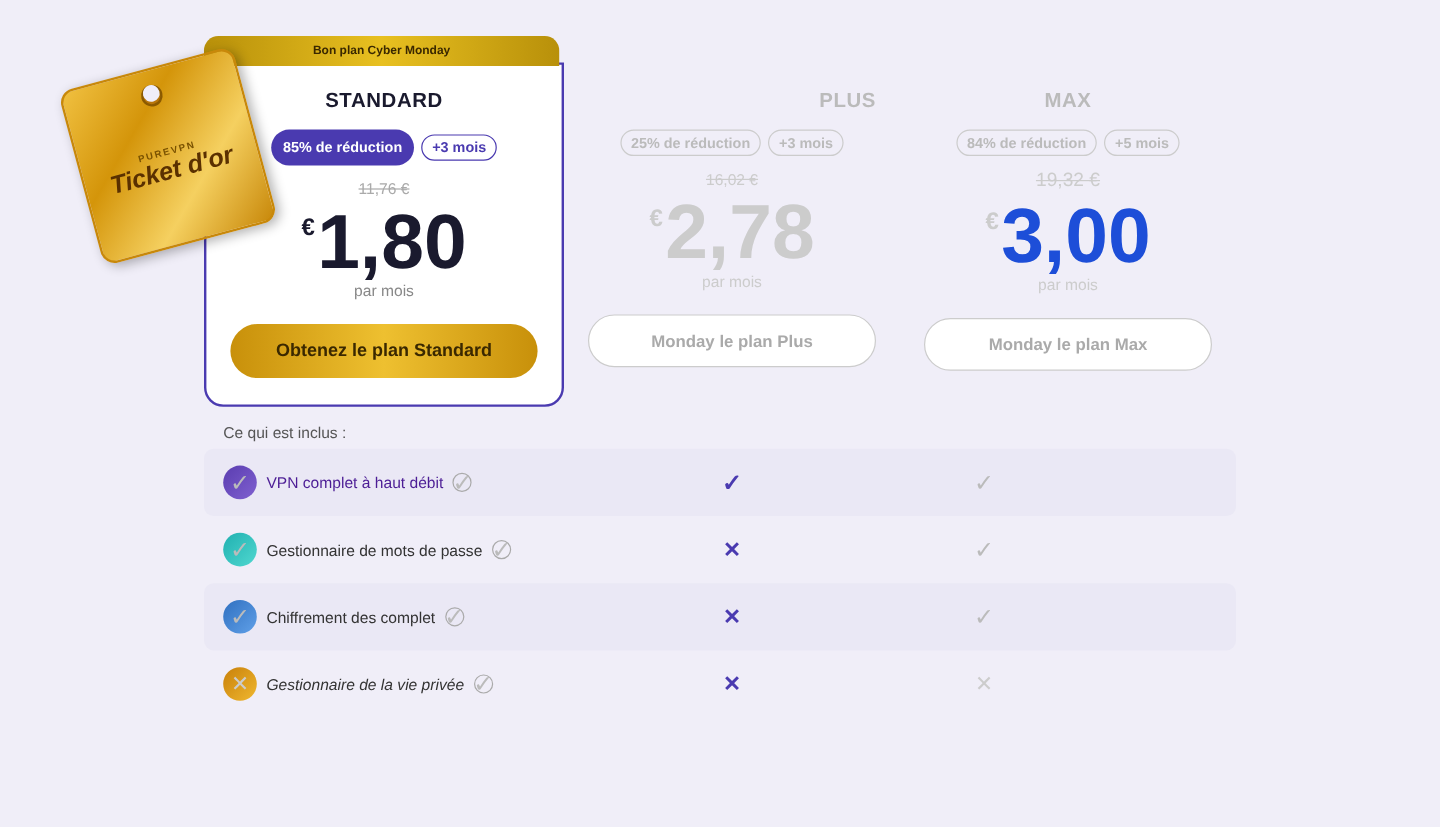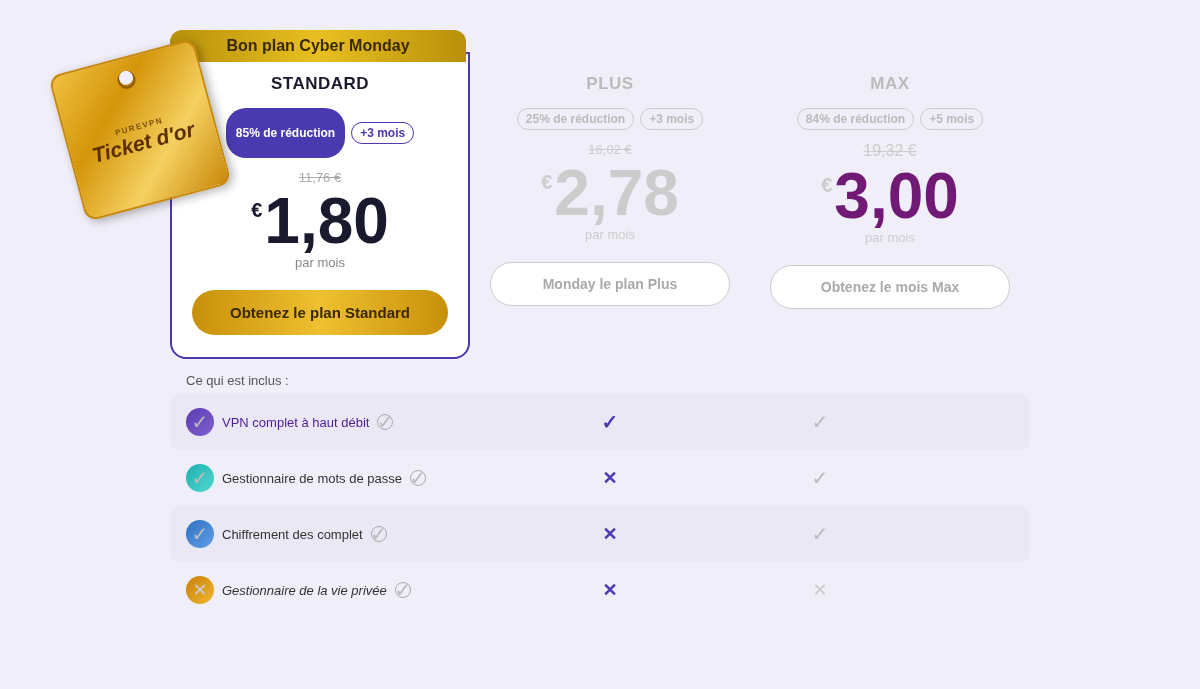--- a/index.html
+++ b/index.html
@@ -86,39 +86,39 @@
       <div style="font-size:8px;color:#7a5200;font-weight:700;letter-spacing:1.5px;text-transform:uppercase;margin-top:18px;">purevpn</div>
       <div style="font-size:21px;font-weight:900;color:#5a3000;text-align:center;font-style:italic;line-height:1.15;padding:0 10px;">Ticket d'or</div>
     </div>
   </div>
 
   <div style="display:flex;flex-direction:column;align-items:center;width:860px;margin-top:10px;">
 
     <div style="display:grid;grid-template-columns:300px 280px 280px;width:860px;position:relative;">
 
       <div style="position:relative;padding-top:22px;">
-        <div style="position:absolute;top:0;left:0;right:4px;background:linear-gradient(90deg,#b8900a,#e8c020,#b8900a);border-radius:12px 12px 0 0;padding:7px 12px;text-align:center;font-weight:700;font-size:16px;color:#3a2800;z-index:6;">Bon plan Cyber Monday</div>
+        <div style="position:absolute;top:0;left:0;right:4px;background:linear-gradient(90deg,#b8900a,#e8c020,#b8900a);border-radius:12px 12px 0 0;padding:7px 12px;text-align:center;font-weight:700;font-size:10px;color:#3a2800;z-index:6;">Bon plan Cyber Monday</div>
         <div style="background:white;border:2.5px solid #4a3ab0;border-radius:0 0 16px 16px;padding:20px 20px 22px;position:relative;z-index:5;">
           <div style="text-align:center;font-size:17px;font-weight:800;color:#1a1a2e;margin-bottom:14px;letter-spacing:0.5px;">STANDARD</div>
           <div style="display:flex;align-items:center;gap:6px;justify-content:center;margin-bottom:12px;">
-            <span style="background:#4a3ab0;color:white;border-radius:20px;padding:18px 10px;font-size:12px;font-weight:700;">85% de réduction</span>
+            <span style="background:#4a3ab0;color:white;border-radius:20px;padding:8px 10px;font-size:12px;font-weight:700;">85% de réduction</span>
             <span style="border:1.5px solid #4a3ab0;color:#4a3ab0;border-radius:20px;padding:3px 8px;font-size:12px;font-weight:600;">+3 mois</span>
           </div>
           <div style="text-align:center;font-size:13px;color:#aaa;text-decoration:line-through;margin-bottom:4px;">11,76 €</div>
           <div style="display:flex;align-items:flex-start;justify-content:center;margin-bottom:2px;">
             <span style="font-size:20px;font-weight:700;color:#1a1a2e;margin-top:10px;margin-right:2px;">€</span>
             <span style="font-size:64px;font-weight:700;color:#1a1a2e;line-height:1;">1,80</span>
           </div>
           <div style="text-align:center;font-size:13px;color:#888;margin-bottom:20px;">par mois</div>
           <button style="width:100%;background:linear-gradient(90deg,#c8900a,#eec030,#c8900a);border:none;border-radius:30px;padding:14px 20px;font-size:15px;font-weight:700;color:#3a2800;cursor:pointer;text-align:center;">Obtenez le plan Standard</button>
         </div>
       </div>
 
       <div style="padding:44px 20px 20px;">
-        <div style="text-align:center;font-size:17px;font-weight:800;color:#bbb;margin-bottom:14px;letter-spacing:0.5px;">PLUS</div>
+        <div style="text-align:right;font-size:17px;font-weight:800;color:#bbb;margin-bottom:14px;letter-spacing:0.5px;">PLUS</div>
         <div style="display:flex;align-items:center;gap:6px;justify-content:center;margin-bottom:12px;">
           <span style="border:1.5px solid #ccc;color:#bbb;border-radius:20px;padding:3px 8px;font-size:12px;font-weight:600;">25% de réduction</span>
           <span style="border:1.5px solid #ccc;color:#bbb;border-radius:20px;padding:3px 8px;font-size:12px;font-weight:600;">+3 mois</span>
         </div>
         <div style="text-align:center;font-size:13px;color:#ccc;text-decoration:line-through;margin-bottom:4px;">16,02 €</div>
         <div style="display:flex;align-items:flex-start;justify-content:center;margin-bottom:2px;">
           <span style="font-size:20px;font-weight:700;color:#ccc;margin-top:10px;margin-right:2px;">€</span>
           <span style="font-size:64px;font-weight:800;color:#ccc;line-height:1;">2,78</span>
         </div>
         <div style="text-align:center;font-size:13px;color:#ccc;margin-bottom:20px;">par mois</div>
@@ -127,24 +127,24 @@
 
       <div style="padding:44px 20px 20px;">
         <div style="text-align:center;font-size:17px;font-weight:800;color:#bbb;margin-bottom:14px;letter-spacing:0.5px;">MAX</div>
         <div style="display:flex;align-items:center;gap:6px;justify-content:center;margin-bottom:12px;text-align:right;">
           <span style="border:1.5px solid #ccc;color:#bbb;border-radius:20px;padding:3px 8px;font-size:12px;font-weight:600;">84% de réduction</span>
           <span style="border:1.5px solid #ccc;color:#bbb;border-radius:20px;padding:3px 8px;font-size:12px;font-weight:600;">+5 mois</span>
         </div>
         <div style="text-align:center;font-size:16px;color:#ccc;text-decoration:line-through;margin-bottom:4px;">19,32 €</div>
         <div style="display:flex;align-items:flex-start;justify-content:center;margin-bottom:2px;">
           <span style="font-size:20px;font-weight:700;color:#ccc;margin-top:10px;margin-right:2px;">€</span>
-          <span style="font-size:64px;font-weight:800;color:#701a75;line-height:1;">3,00</span>
+          <span style="font-size:64px;font-weight:800;color:#1d4ed8;line-height:1;">3,00</span>
         </div>
         <div style="text-align:center;font-size:13px;color:#ccc;margin-bottom:20px;">par mois</div>
-        <button style="width:100%;background:white;border:1.5px solid #ccc;border-radius:30px;padding:13px 20px;font-size:14px;font-weight:600;color:#aaa;cursor:pointer;text-align:center;">Obtenez le mois Max</button>
+        <button style="width:100%;background:white;border:1.5px solid #ccc;border-radius:30px;padding:13px 20px;font-size:14px;font-weight:600;color:#aaa;cursor:pointer;text-align:center;">Monday le plan Max</button>
       </div>
 
     </div>
 
     <div style="width:860px;font-size:13px;color:#555;padding:14px 0 6px 16px;">Ce qui est inclus :</div>
 
     <div style="display: grid; grid-template-columns: 300px 280px 140px 140px; width: 860px; background: rgb(234, 232, 245); border-radius: 8px; height: 56px; align-items: center;">
       <div style="display:flex;align-items:center;gap:8px;padding-left:16px;">
         <div style="width:28px;height:28px;border-radius:50%;background:linear-gradient(135deg,#5a3db0,#8060d0);display:flex;align-items:center;justify-content:center;flex-shrink:0;">
             <span style="color:#bbb;font-size:20px;">✓</span>

